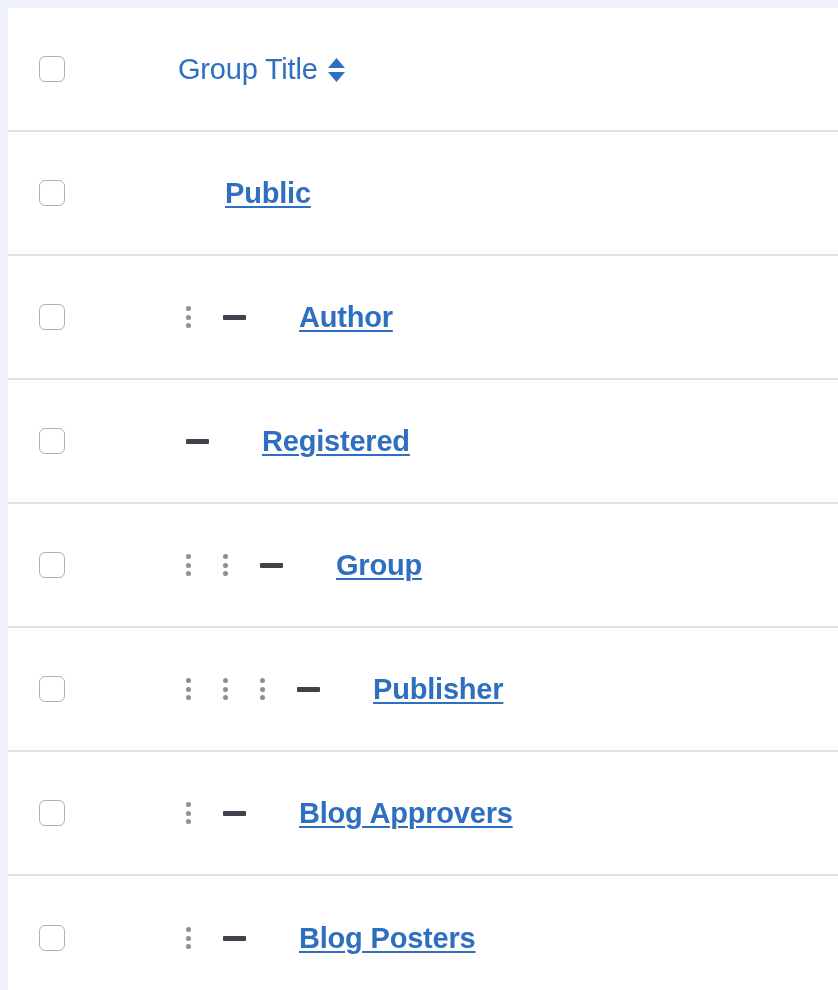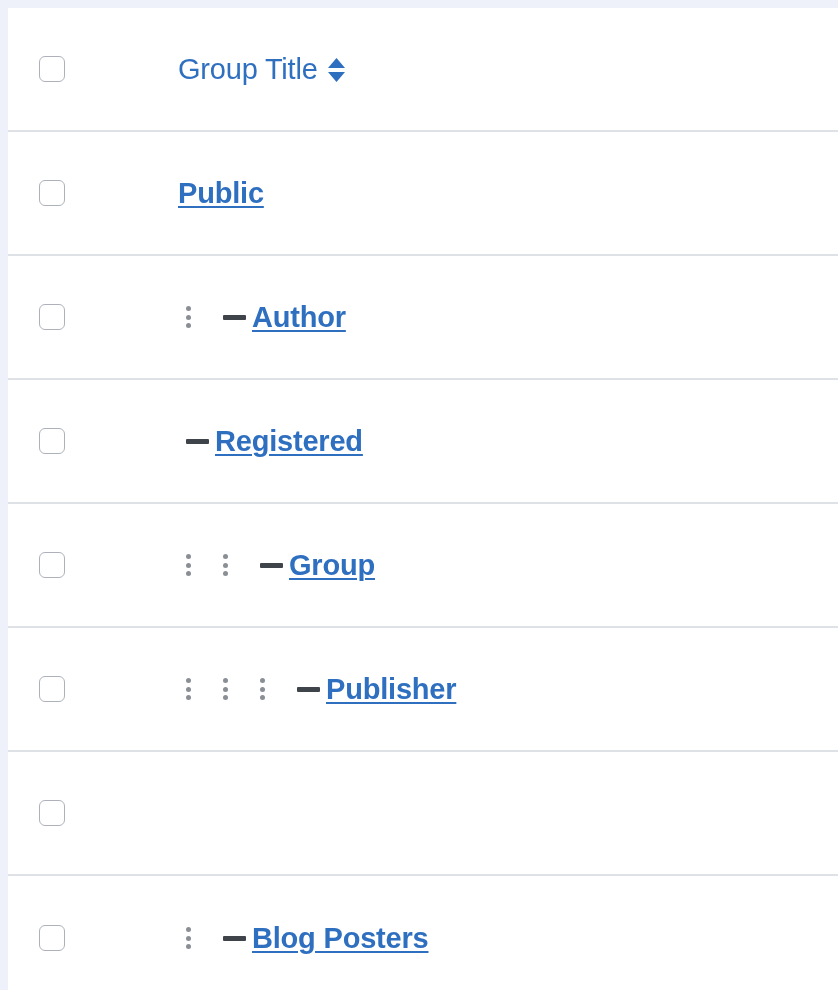--- a/index.html
+++ b/index.html
@@ -119,20 +119,21 @@
   .group-link {
     font-size: 29px;
     font-weight: bold;
     color: #2f6fc0;
     text-decoration: underline;
     text-underline-offset: 3px;
     text-decoration-thickness: 2px;
     white-space: nowrap;
     cursor: pointer;
     letter-spacing: -0.2px;
+    margin-left: 47px;
   }
 
   
   .header-row .header-label {
     display: inline-flex;
     align-items: center;
     font-size: 29px;
     font-weight: normal;
     color: #2f6fc0;
     text-decoration: none;
@@ -274,20 +275,35 @@
                 <span class="dash"></span>
               </span>
             </span>
             <a class="group-link">Publisher</a>
           </div>
         </div>
         <div class="grid-row">
           <div class="cell-select">
             <span class="checkbox"></span>
           </div>
+          <div class="cell-title">
+            <span class="tree-markers">
+              <span class="marker marker-pipe">
+                <span class="dots">
+                  <i></i>
+                  <i></i>
+                  <i></i>
+                </span>
+              </span>
+              <span class="marker marker-dash">
+                <span class="dash"></span>
+              </span>
+            </span>
+            <a class="group-link">Blog Approvers</a>
+          </div>
         </div>
         <div class="grid-row last-row">
           <div class="cell-select">
             <span class="checkbox"></span>
           </div>
           <div class="cell-title">
             <span class="tree-markers">
               <span class="marker marker-pipe">
                 <span class="dots">
                   <i></i>

